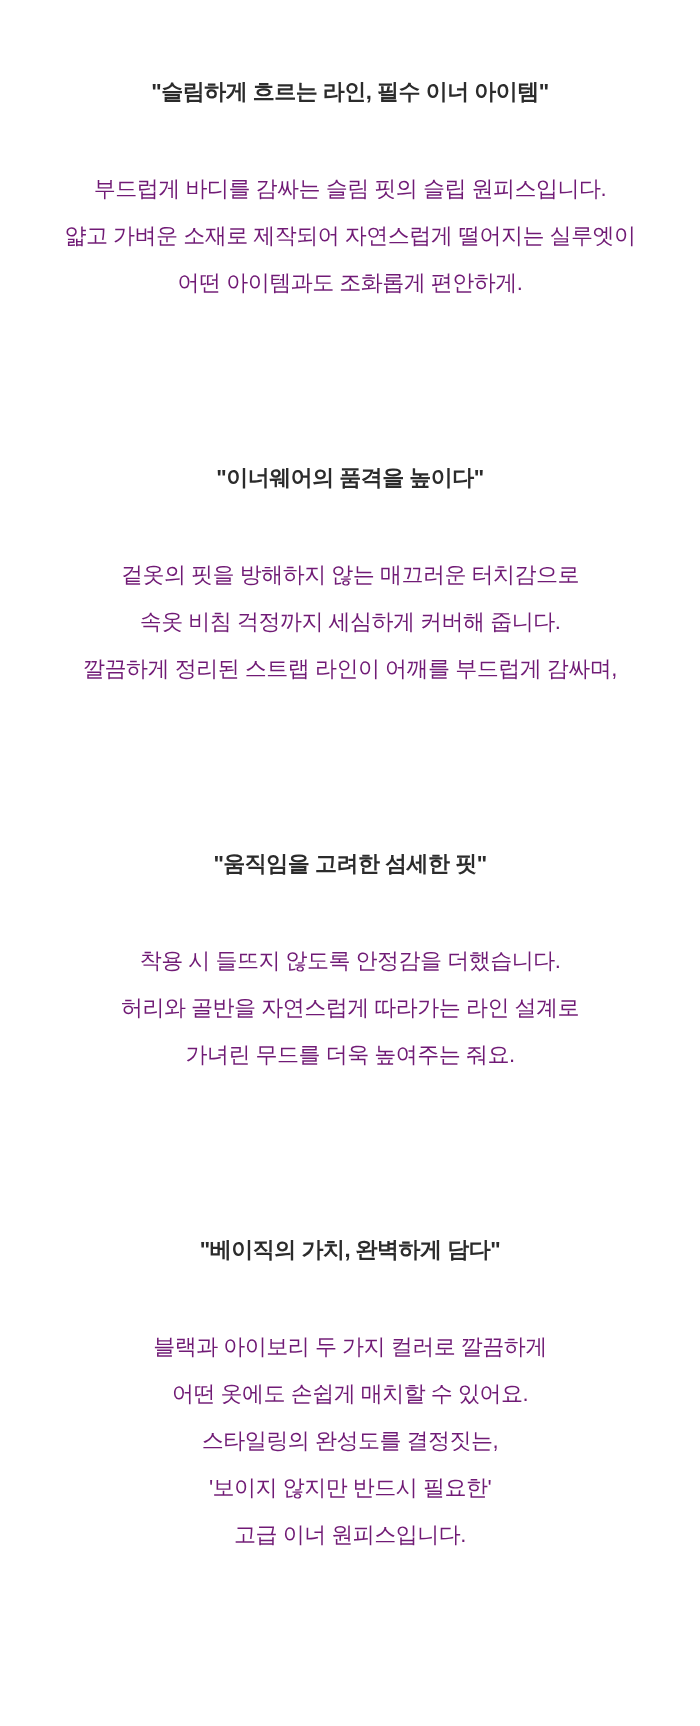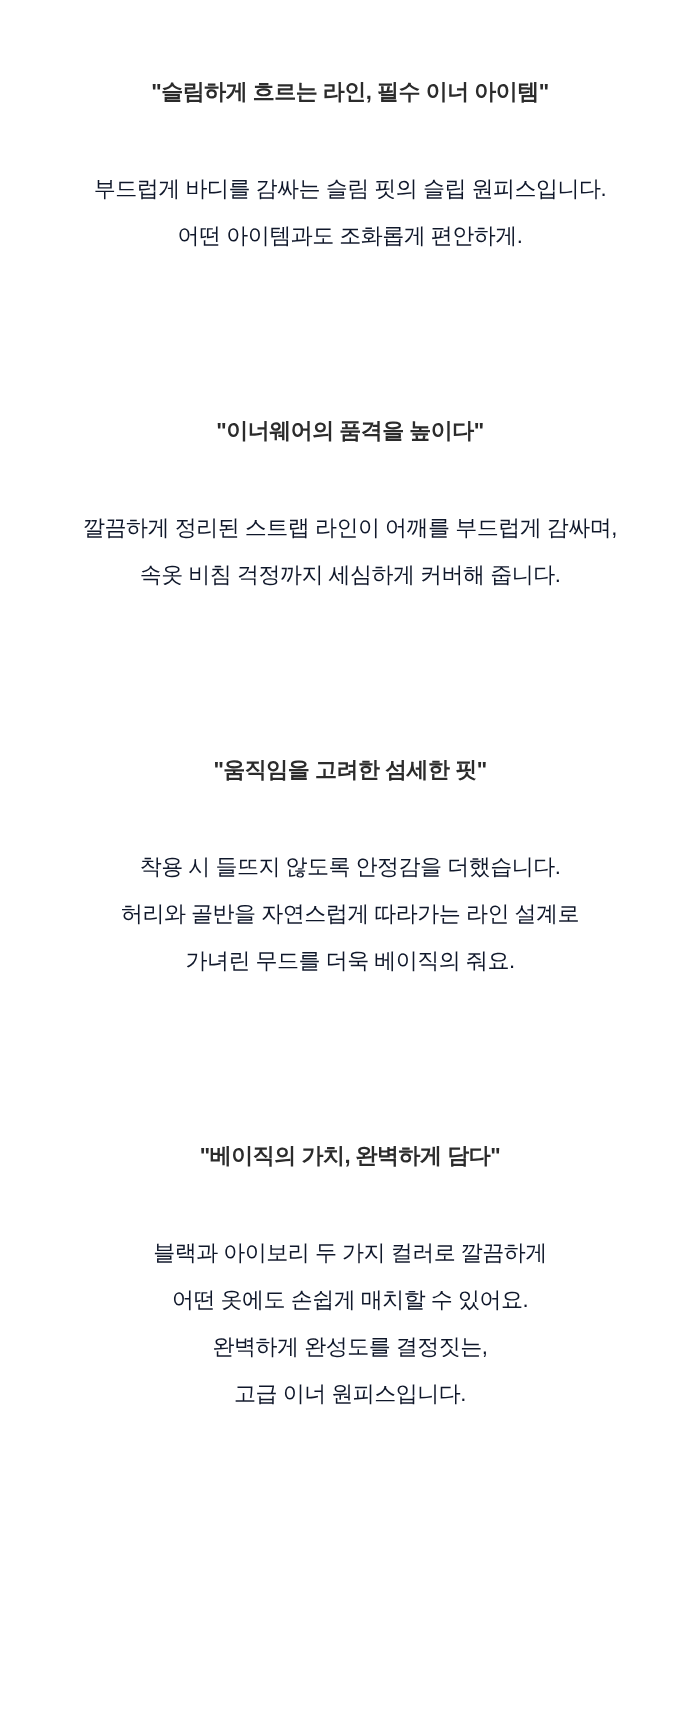--- a/index.html
+++ b/index.html
@@ -35,57 +35,60 @@
     letter-spacing: -0.5px;
   }
   .section-body {
     margin: 0;
   }
   .body-line {
     margin: 0;
     font-size: 22px;
     line-height: 47px;
     font-weight: 400;
-    color: #0f172a;
+    color: #701a75;
     letter-spacing: -0.5px;
   }
 </style>
 </head>
 <body>
 
 <div class="page">
 
   <section class="desc-section">
     <h2 class="section-heading">"슬림하게 흐르는 라인, 필수 이너 아이템"</h2>
     <div class="section-body">
       <p class="body-line">부드럽게 바디를 감싸는 슬림 핏의 슬립 원피스입니다.</p>
+      <p class="body-line">얇고 가벼운 소재로 제작되어 자연스럽게 떨어지는 실루엣이</p>
       <p class="body-line">어떤 아이템과도 조화롭게 편안하게.</p>
     </div>
   </section>
 
   <section class="desc-section">
     <h2 class="section-heading">"이너웨어의 품격을 높이다"</h2>
     <div class="section-body">
+      <p class="body-line">겉옷의 핏을 방해하지 않는 매끄러운 터치감으로</p>
+      <p class="body-line">속옷 비침 걱정까지 세심하게 커버해 줍니다.</p>
       <p class="body-line">깔끔하게 정리된 스트랩 라인이 어깨를 부드럽게 감싸며,</p>
-      <p class="body-line">속옷 비침 걱정까지 세심하게 커버해 줍니다.</p>
     </div>
   </section>
 
   <section class="desc-section">
     <h2 class="section-heading">"움직임을 고려한 섬세한 핏"</h2>
     <div class="section-body">
       <p class="body-line">착용 시 들뜨지 않도록 안정감을 더했습니다.</p>
       <p class="body-line">허리와 골반을 자연스럽게 따라가는 라인 설계로</p>
-      <p class="body-line">가녀린 무드를 더욱 베이직의 줘요.</p>
+      <p class="body-line">가녀린 무드를 더욱 높여주는 줘요.</p>
     </div>
   </section>
 
   <section class="desc-section">
     <h2 class="section-heading">"베이직의 가치, 완벽하게 담다"</h2>
     <div class="section-body">
       <p class="body-line">블랙과 아이보리 두 가지 컬러로 깔끔하게</p>
       <p class="body-line">어떤 옷에도 손쉽게 매치할 수 있어요.</p>
-      <p class="body-line">완벽하게 완성도를 결정짓는,</p>
+      <p class="body-line">스타일링의 완성도를 결정짓는,</p>
+      <p class="body-line">'보이지 않지만 반드시 필요한'</p>
       <p class="body-line">고급 이너 원피스입니다.</p>
     </div>
   </section>
 
 </div>
 
 </body></html>

